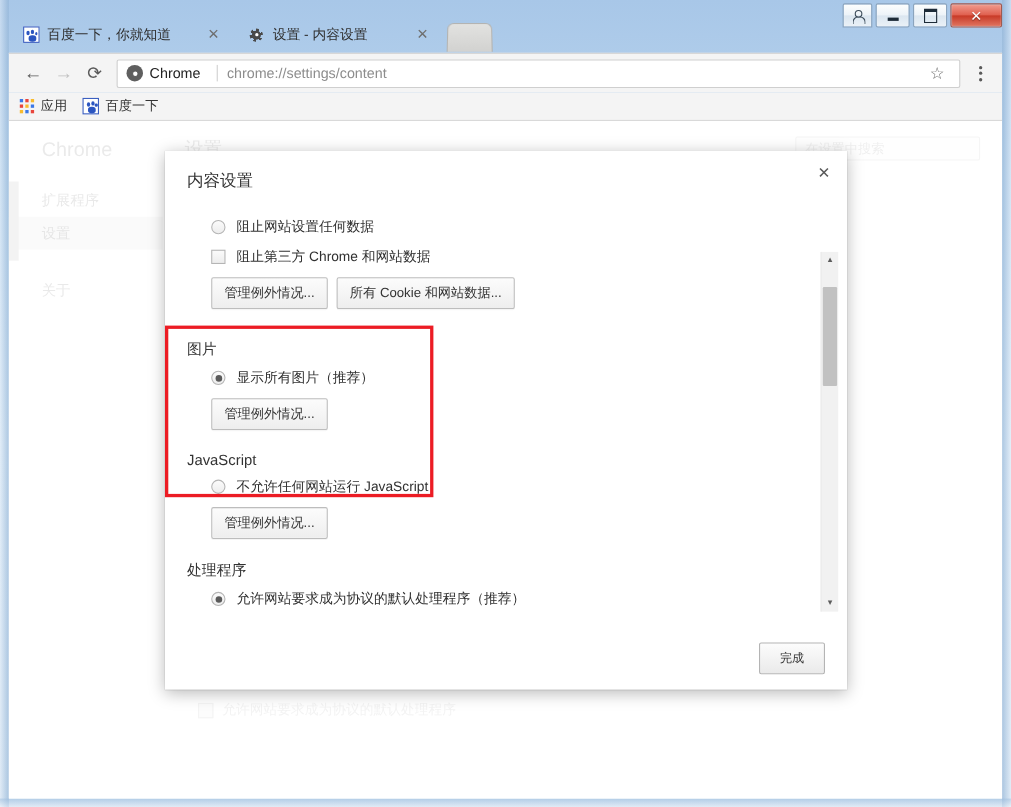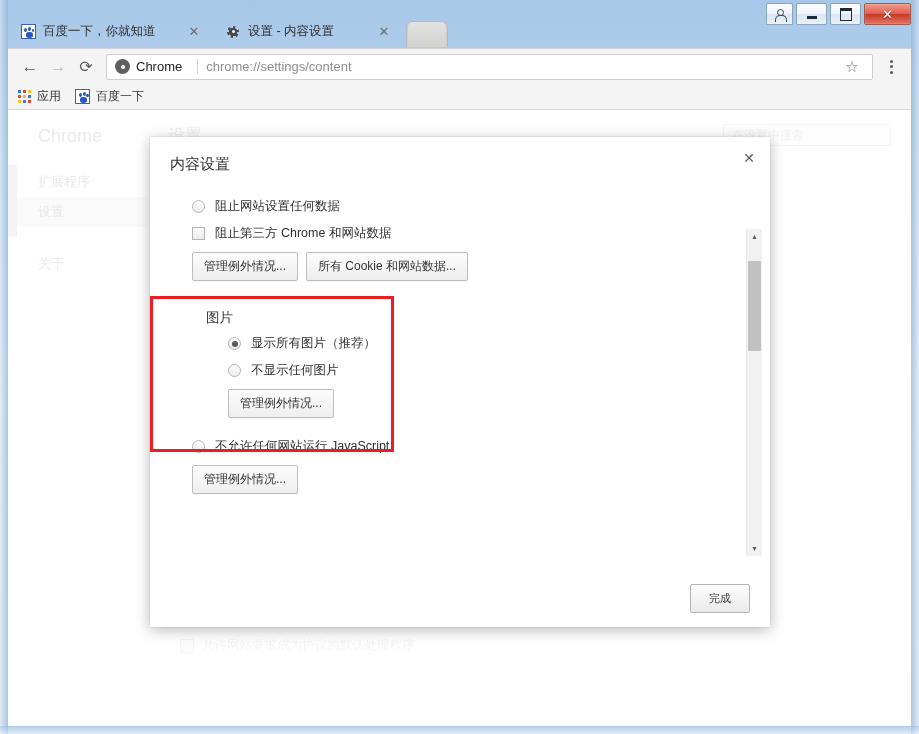--- a/index.html
+++ b/index.html
@@ -524,45 +524,49 @@
           <div class="opt-row">
             <span class="checkbox"></span>
             <span>阻止第三方 Chrome 和网站数据</span>
           </div>
           <div class="btn-row">
             <button class="gbtn">管理例外情况...</button>
             <button class="gbtn">所有 Cookie 和网站数据...</button>
           </div>
         </div>
 
-        <div style="padding-top:14px;margin-left:36px;">
+        <div style="padding-top:14px;">
           <div class="sec-title">图片</div>
           <div class="opt-row">
             <span class="radio checked"></span>
             <span>显示所有图片（推荐）</span>
           </div>
-          <div class="opt-row">
-            <span class="radio"></span>
-            <span>不显示任何图片</span>
-          </div>
           <div class="btn-row">
             <button class="gbtn">管理例外情况...</button>
           </div>
         </div>
 
         <div style="padding-top:6px;">
+          <div class="sec-title">JavaScript</div>
           <div class="opt-row">
             <span class="radio"></span>
             <span>不允许任何网站运行 JavaScript</span>
           </div>
           <div class="btn-row">
             <button class="gbtn">管理例外情况...</button>
           </div>
         </div>
 
+        <div style="padding-top:6px;">
+          <div class="sec-title">处理程序</div>
+          <div class="opt-row">
+            <span class="radio checked"></span>
+            <span>允许网站要求成为协议的默认处理程序（推荐）</span>
+          </div>
+        </div>
 
       </div>
 
       <div id="dlg-scrollbar">
         <div class="sb-arrow up">▲</div>
         <div id="sb-thumb"></div>
         <div class="sb-arrow down">▼</div>
       </div>
     </div>
 

